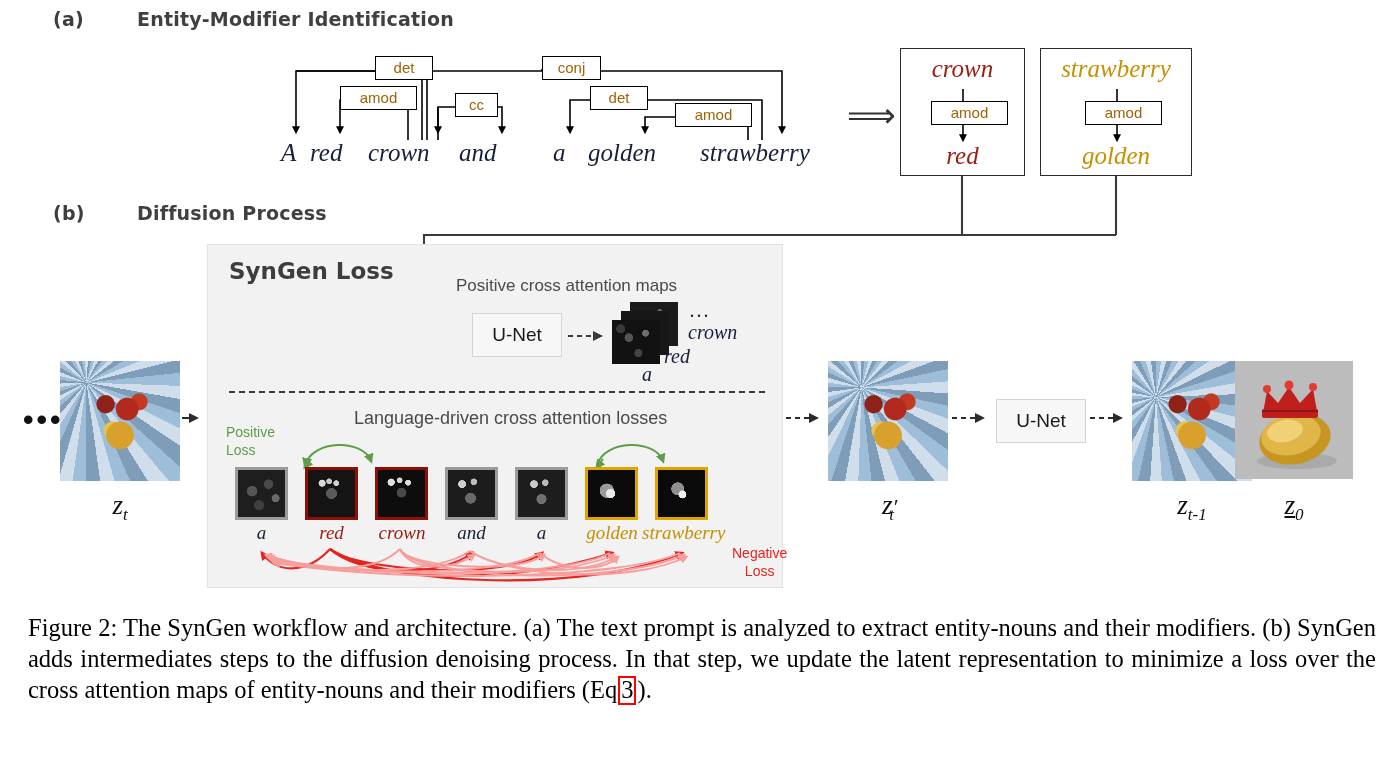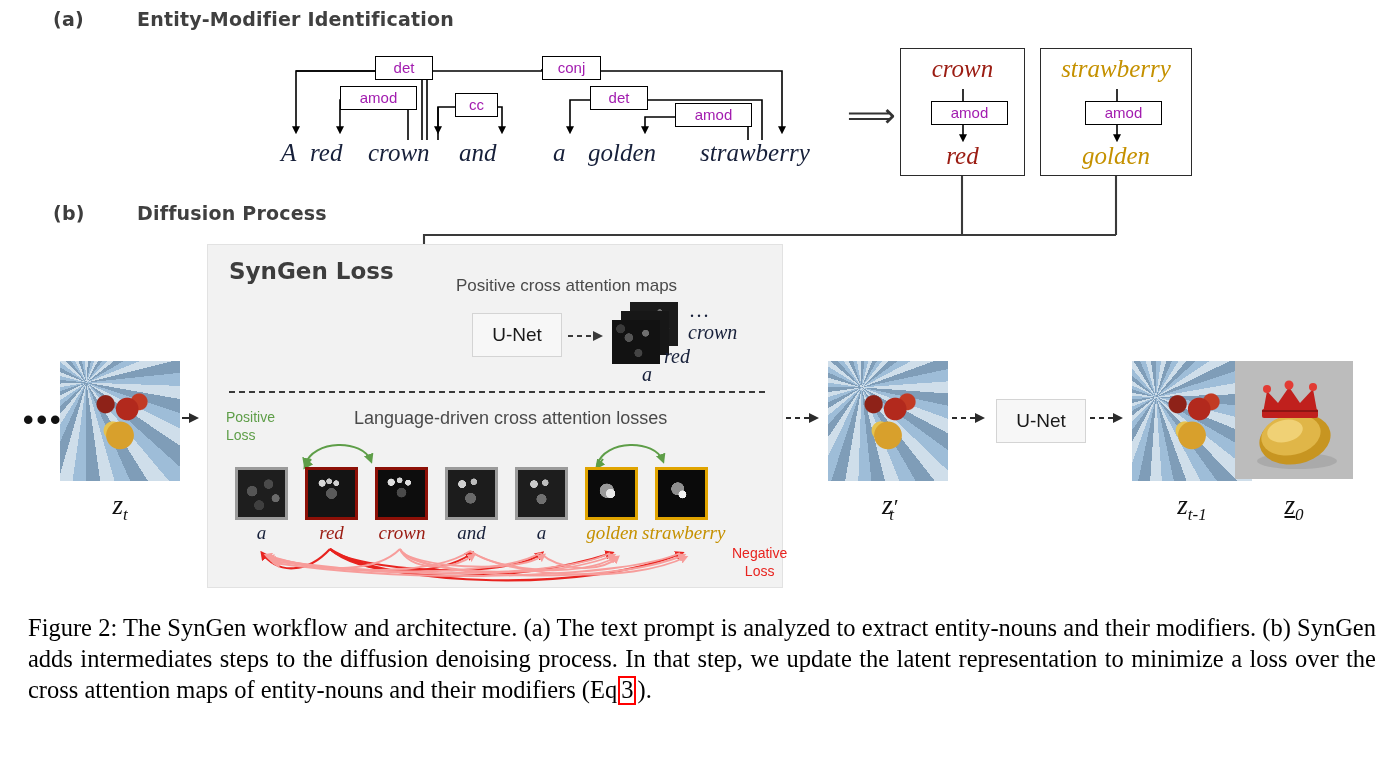--- a/index.html
+++ b/index.html
@@ -19,21 +19,21 @@
     font-family:"DejaVu Sans",sans-serif;letter-spacing:.2px;
   }
   
   .dep-word{
     font-family:"Liberation Serif",serif;font-style:italic;
     font-size:25px;color:#2f3a52;white-space:nowrap;
   }
   .rel-box{
     border:1.6px solid #000;background:#fff;
     font-family:"Liberation Sans",sans-serif;font-size:15px;
-    color:#a21caf;line-height:1;padding:3px 5px 4px 5px;
+    color:#a16207;line-height:1;padding:3px 5px 4px 5px;
     text-align:center;white-space:nowrap;
   }
   
   .ent-box{
     border:1.6px solid #2b2b2b;background:#fff;
     box-sizing:border-box;
   }
   .ent-word{
     font-family:"Liberation Serif",serif;font-style:italic;
     font-size:25px;white-space:nowrap;text-align:center;width:100%;
@@ -60,21 +60,21 @@
     box-sizing:border-box;
   }
   .small-ital{
     font-family:"Liberation Serif",serif;font-style:italic;font-size:17px;
     color:#17203a;white-space:nowrap;
   }
   .loss-label{
     font-family:"Liberation Sans",sans-serif;font-size:14px;line-height:1.25;
     white-space:nowrap;
   }
-  .pos-loss{color:#5e9e48;}
+  .pos-loss{color:#5e9e48;margin-top:15px;}
   .neg-loss{color:#e8231f;}
   
   .att{box-sizing:border-box;}
   .att-lbl{
     font-family:"Liberation Serif",serif;font-style:italic;font-size:19px;
     text-align:center;white-space:nowrap;
   }
   
   .latent{box-sizing:border-box;}
   .zlab{

